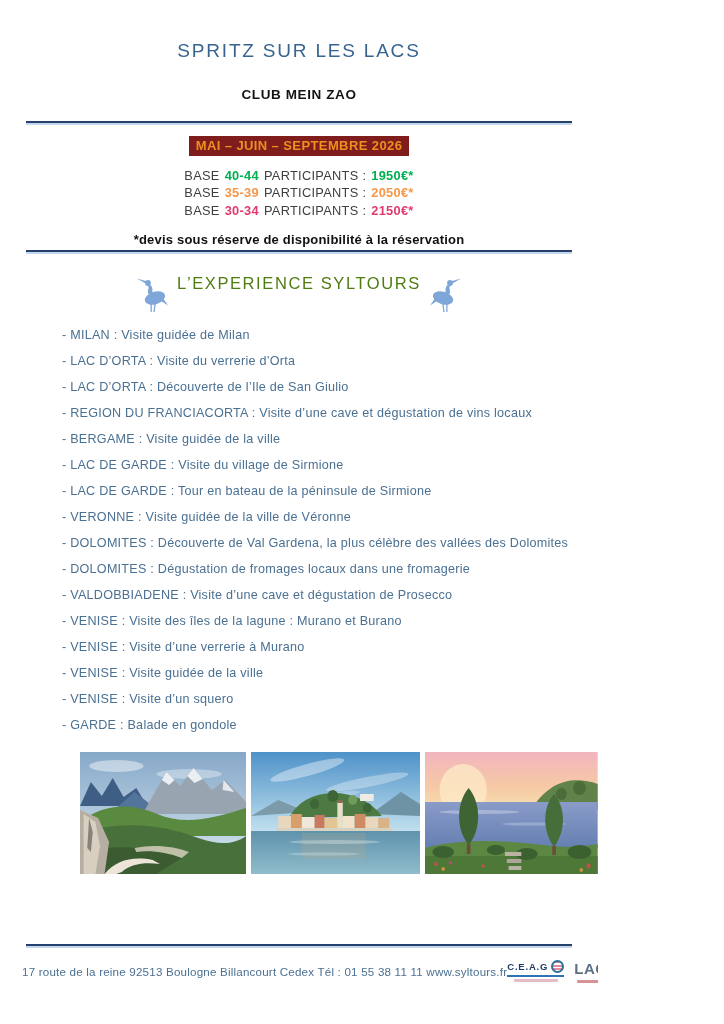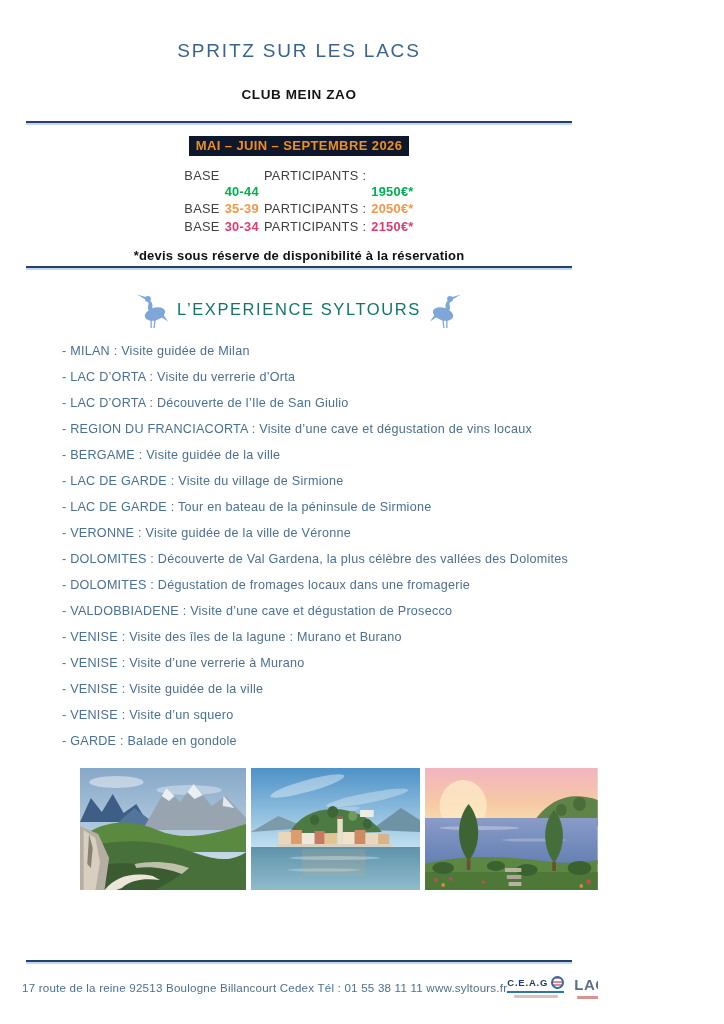--- a/index.html
+++ b/index.html
@@ -17,41 +17,41 @@
     font-weight:700;letter-spacing:0.6px;
   }
   .rule{
     margin:0 26px;height:0;border-top:2px solid #26416E;
     box-shadow:0 2px 0 0 #C3D8EE;
   }
   .rule1{margin-top:19px;}
   
   .pricing{text-align:center;}
   .date-badge{
-    display:inline-block;margin-top:13px;background:#0f172a;color:#EE8F1F;
+    display:inline-block;margin-top:13px;background:#7f1d1d;color:#EE8F1F;
     font-size:13px;font-weight:700;letter-spacing:0.4px;padding:2px 7px 3px 7px;
   }
   .price-rows{margin-top:11px;}
   .price-row{
     display:flex;justify-content:center;gap:5px;
     font-size:12.8px;line-height:17.4px;color:#3F3F3F;letter-spacing:0.3px;
   }
   .rng,.price{font-weight:700;}
-  .c-green{color:#00B050;margin-top:16px;}
+  .c-green{color:#00B050;}
   .c-orange{color:#F79646;}
   .c-pink{color:#E23A6E;}
   .disclaimer{
     margin-top:13px;text-align:center;color:#111111;font-size:13px;
     font-weight:700;letter-spacing:0.2px;
   }
   .rule2{margin-top:3px;}
   
   .exp-heading{
-    margin-top:22px;display:flex;justify-content:center;align-items:center;gap:9px;
-    color:#0f766e;font-size:16.5px;letter-spacing:1.6px;
+    margin-top:22px;display:flex;justify-content:center;gap:9px;
+    color:#4d7c0f;font-size:16.5px;letter-spacing:1.6px;
   }
   .heron{width:31px;height:38px;flex:0 0 auto;}
   .heron.flip{transform:scaleX(-1);}
   .exp-list{
     list-style:none;margin:17px 0 0 62px;padding:0;
   }
   .exp-list li{
     color:#4A7092;font-size:12.6px;line-height:13px;margin-bottom:13px;
     letter-spacing:0.25px;
   }

